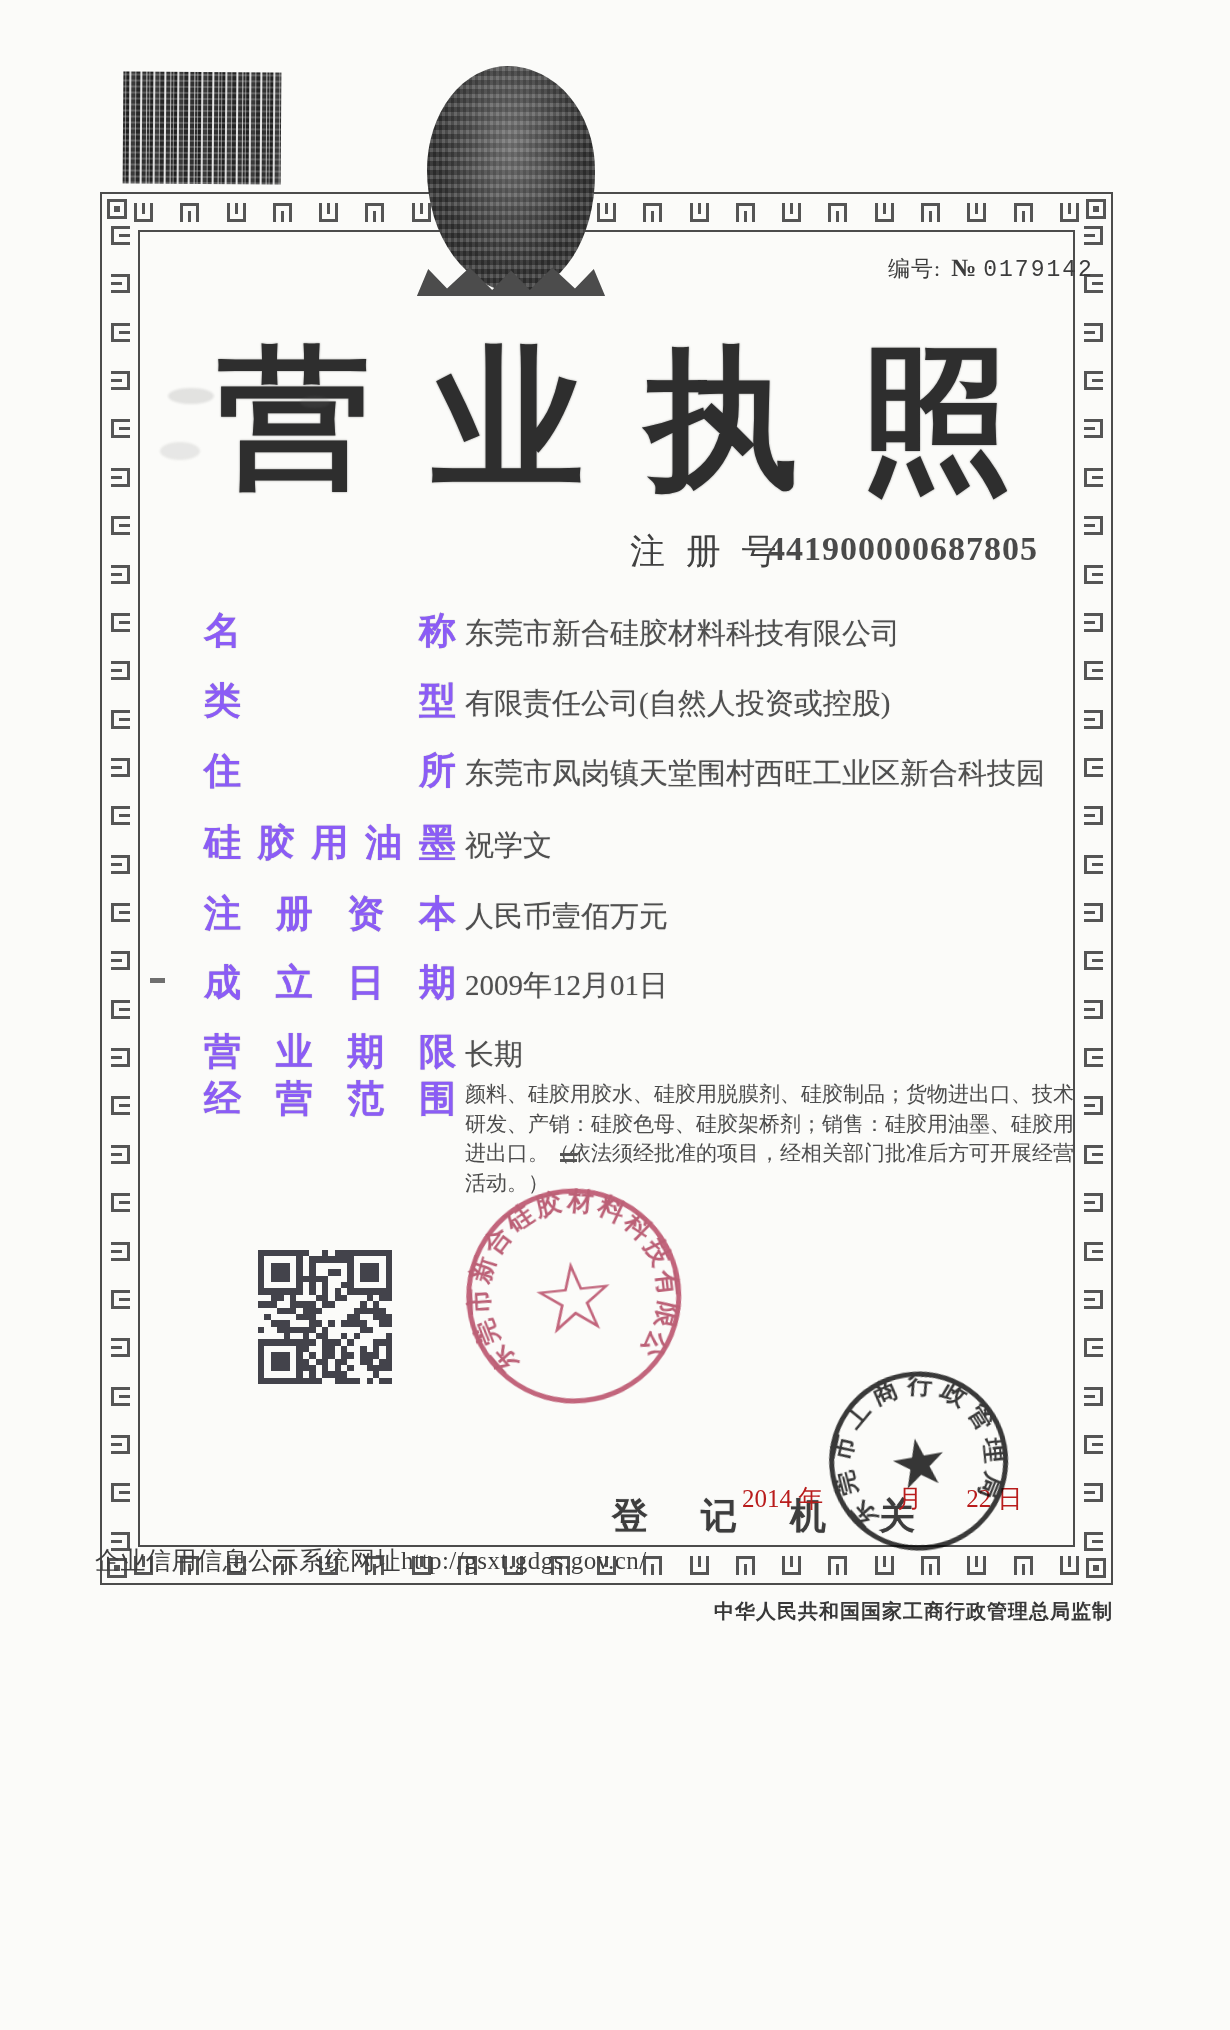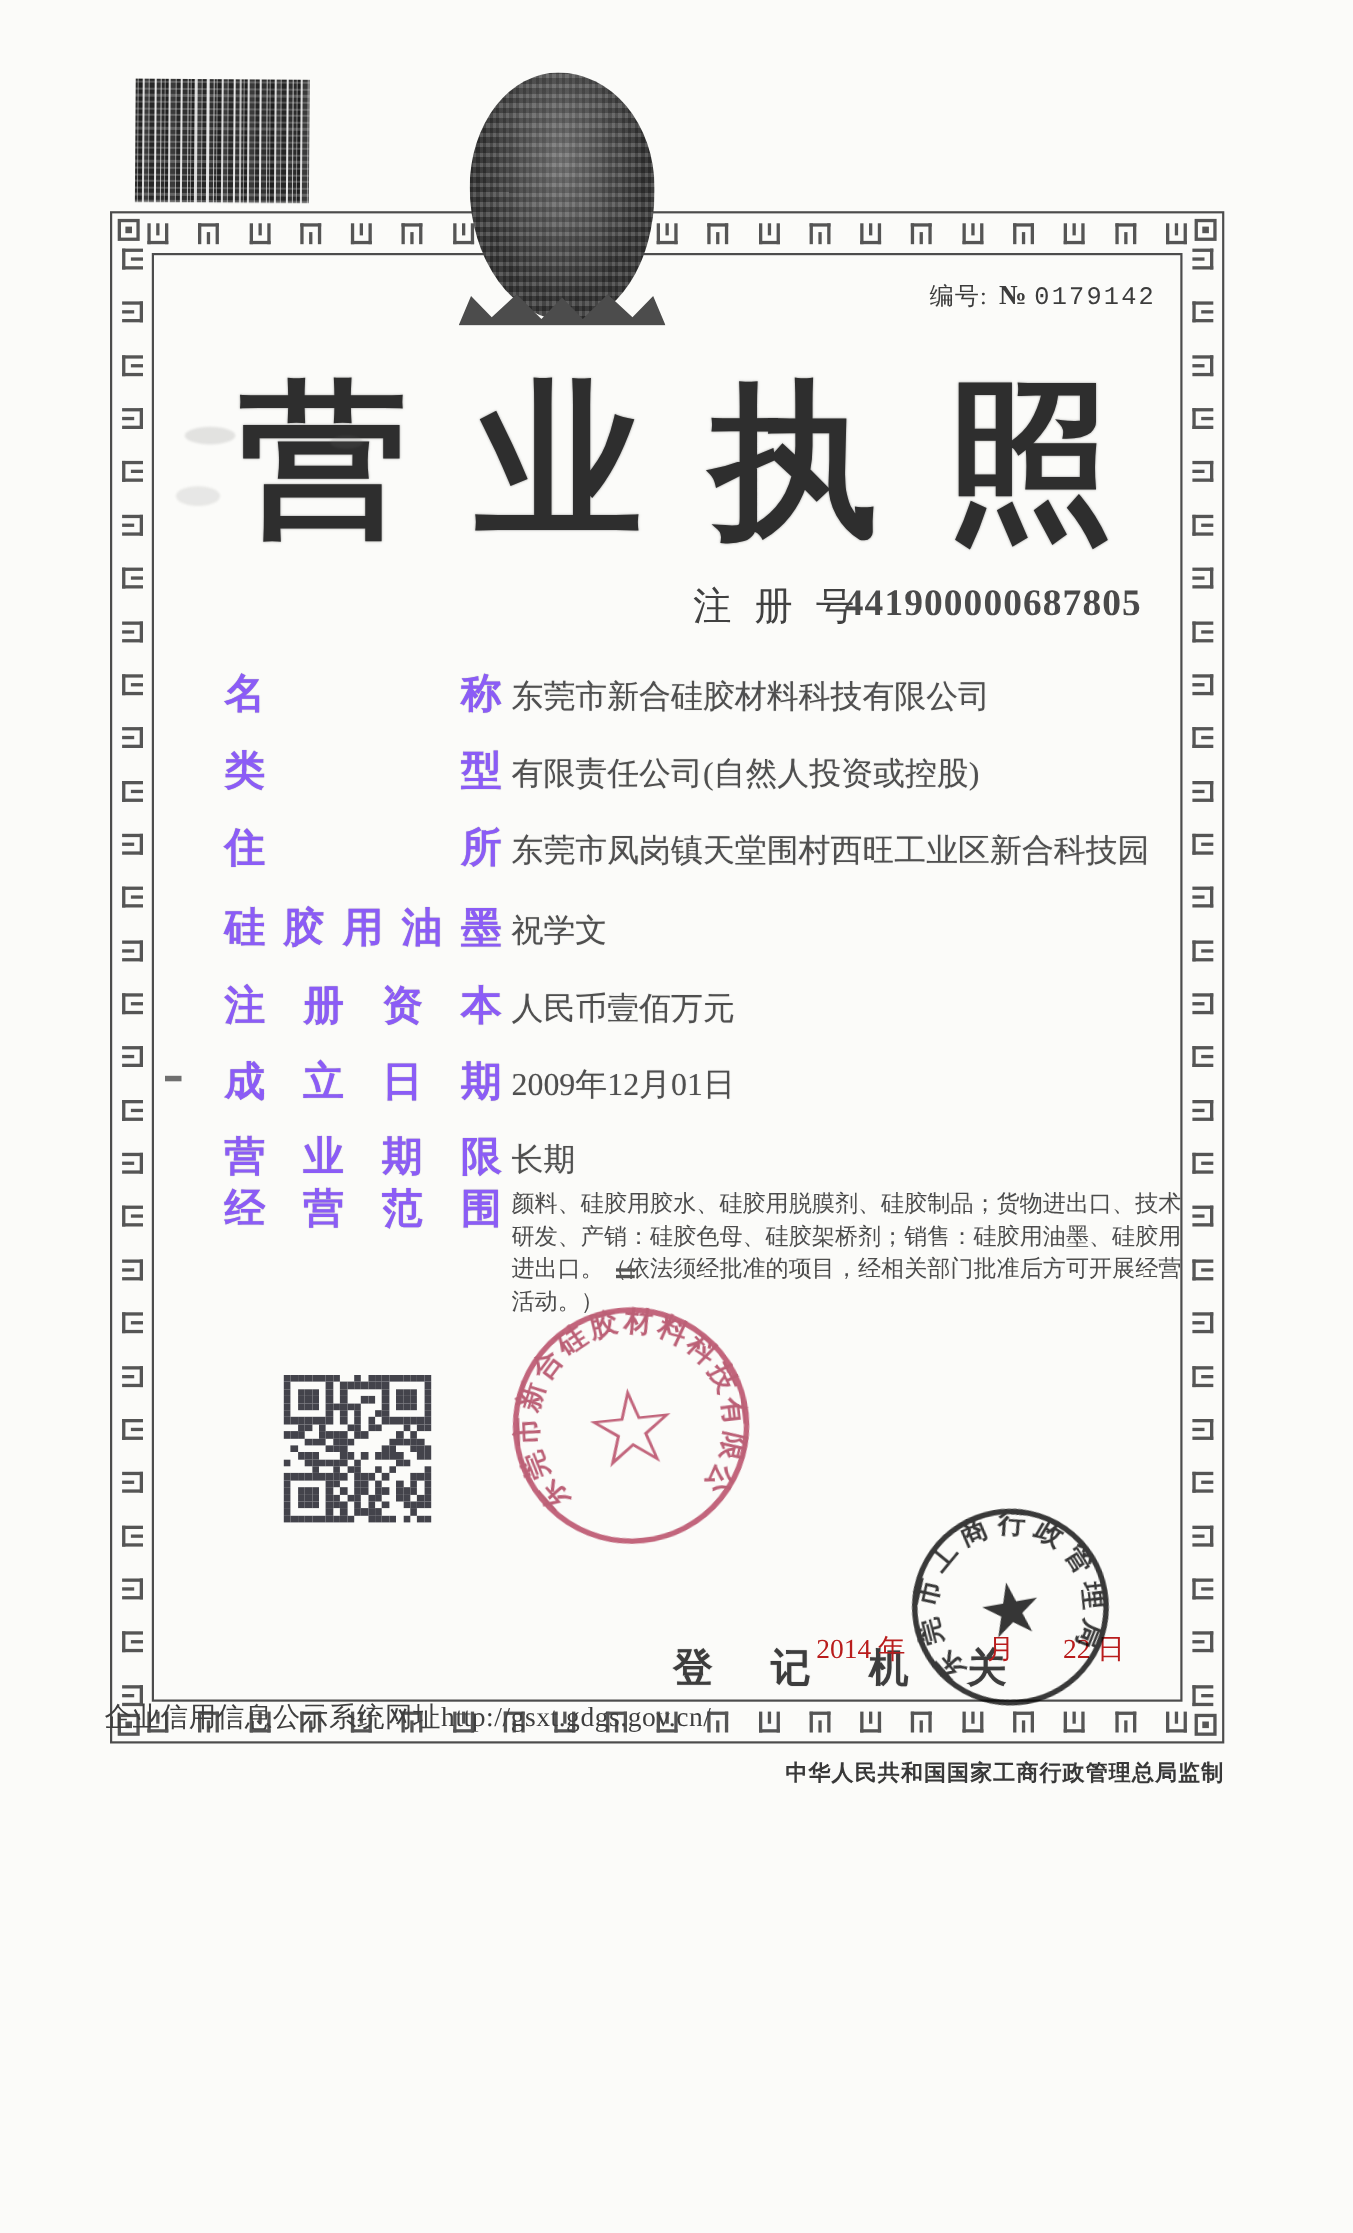--- a/index.html
+++ b/index.html
@@ -53,21 +53,21 @@
   .mu::after  { content:""; position:absolute; top:0; left:8px; width:3px; height:11px; background:#555; }
   .mu.f { transform:rotate(180deg); }
   .m-left .mu { transform:rotate(90deg); }   .m-left .mu.f { transform:rotate(270deg); }
   .m-right .mu{ transform:rotate(270deg); }  .m-right .mu.f{ transform:rotate(90deg); }
   .mcorner { position:absolute; width:20px; height:20px; border:3px solid #555; }
   .mcorner::after{ content:""; position:absolute; inset:4px; background:#555; }
   .mc-tl{ left:7px; top:7px; } .mc-tr{ right:7px; top:7px; }
   .mc-bl{ left:7px; bottom:7px; } .mc-br{ right:7px; bottom:7px; }
 
   
-  .serial { position:absolute; left:845px; top:254px; z-index:2; font-size:22px; color:#3c3c3c;
+  .serial { position:absolute; left:888px; top:254px; z-index:2; font-size:22px; color:#3c3c3c;
             letter-spacing:1px; white-space:nowrap; }
   .serial .nomark { font-weight:bold; font-size:25px; padding:0 6px 0 10px; }
   .serial .num { font-family:"Liberation Mono", monospace; font-size:23px; letter-spacing:2px; }
 
   
   .title {
     position:absolute; left:0; right:0; top:318px; z-index:2; text-align:center;
     font-family:"Liberation Sans", sans-serif; font-weight:900; font-size:152px;
     color:#2e2e2e; letter-spacing:62px; text-indent:62px; white-space:nowrap;
     text-shadow:0 0 2px rgba(40,40,40,.55); filter:blur(.3px);

